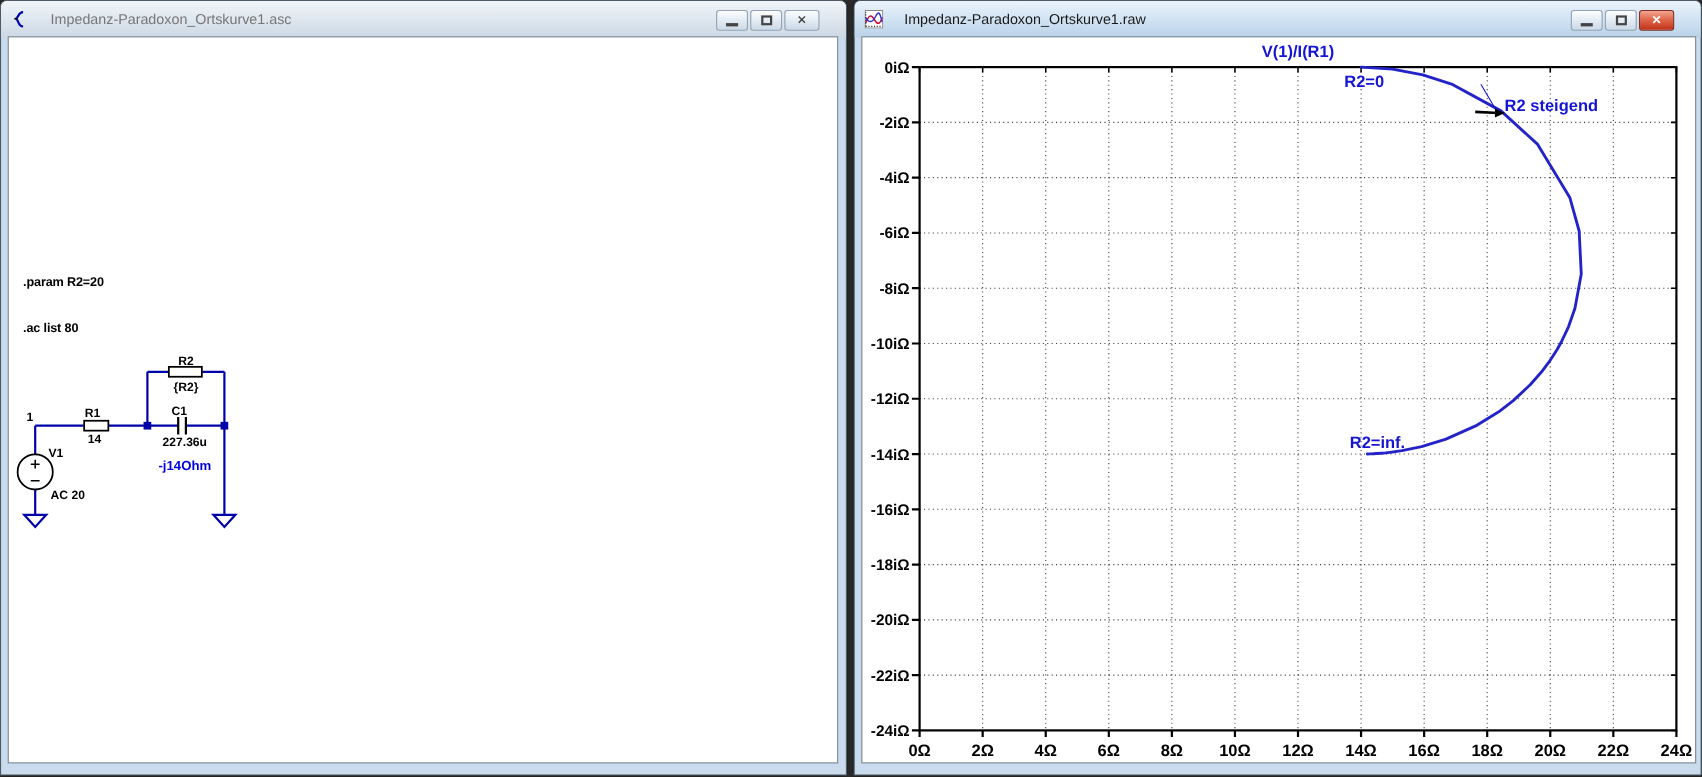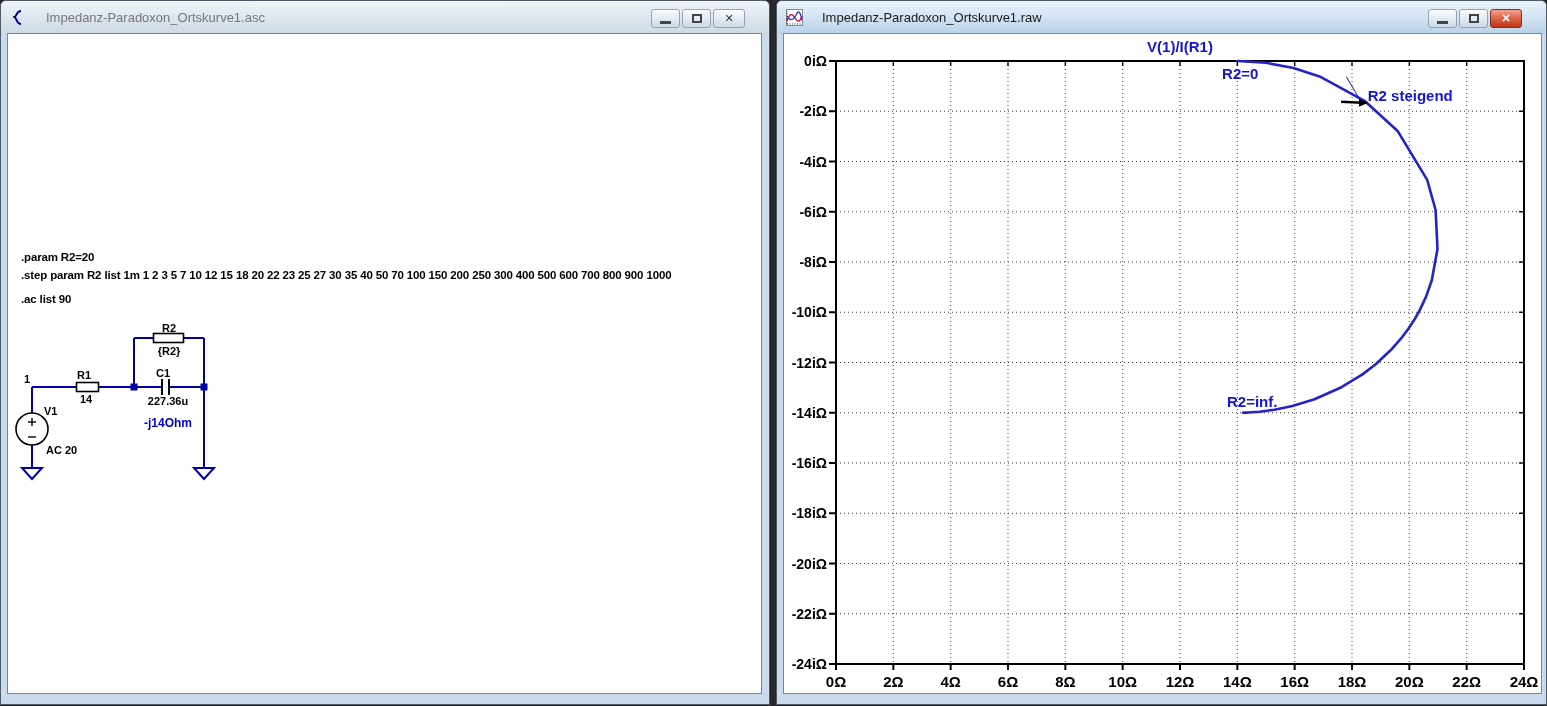--- a/index.html
+++ b/index.html
@@ -68,22 +68,21 @@
       <div class="cap-btn">
           <span class="glyph-max"></span>
         </div>
       <div class="cap-btn close-btn">
           <span>✕</span>
         </div>
     </div>
   </div>
   <div class="client">
     <div class="directive" id="dir-param">.param R2=20</div>
-    <div class="directive" id="dir-step">.step param R2 list 1m 1 2 3 5 7 10 12 15 18 20 22 23 25 27 30 35 40 50 70 100 150 200 250 300 400 500 600 700 800 900 1000</div>
-    <div class="directive" id="dir-ac">.ac list 90</div>
+    <div class="directive" id="dir-ac">.ac list 80</div>
 
     <svg width="753" height="659" viewBox="0 0 753 659">
 
       <g stroke="#0000a8" stroke-width="2" fill="none">
         <line x1="24" y1="353" x2="68" y2="353"></line>
         <line x1="91" y1="353" x2="126" y2="353"></line>
         <line x1="126" y1="353" x2="154" y2="353"></line>
         <line x1="161" y1="353" x2="196" y2="353"></line>
         <line x1="126" y1="353" x2="126" y2="304"></line>
         <line x1="196" y1="353" x2="196" y2="304"></line>

